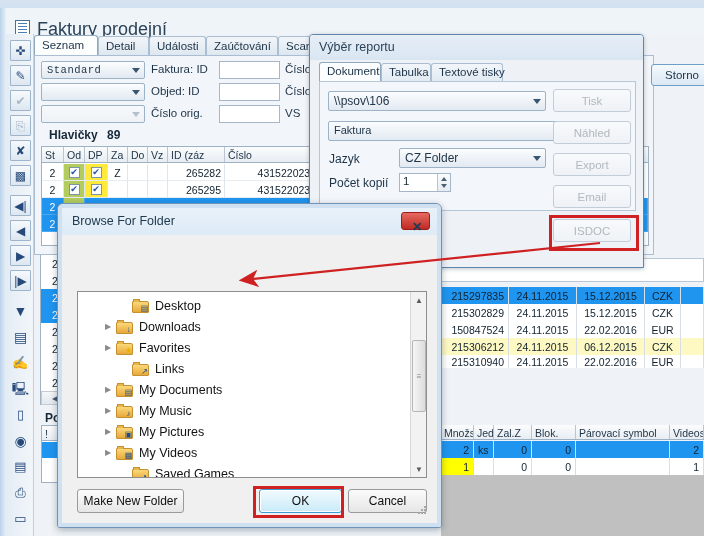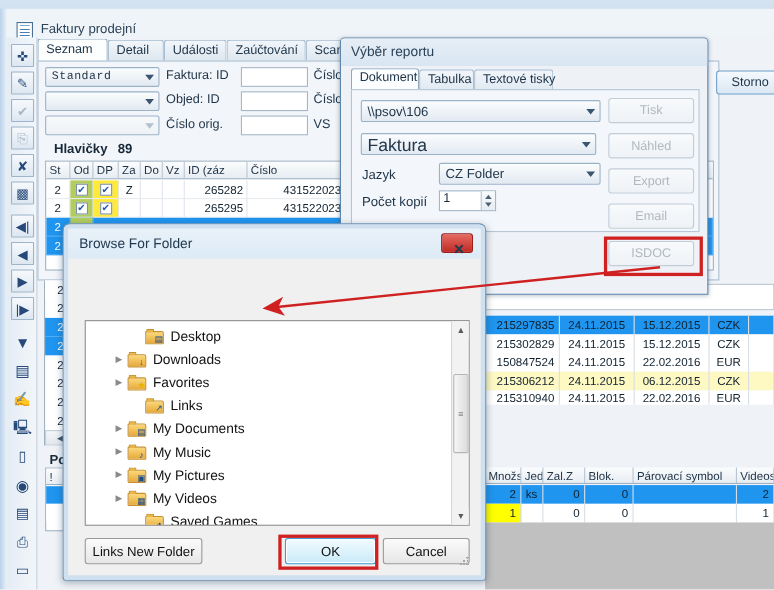--- a/index.html
+++ b/index.html
@@ -34,21 +34,21 @@
     position: absolute; left: 9px; top: 12px; width: 15px; height: 17px;
     background: #fff; border: 1px solid #4a6f96;
   }
   .app-title-icon i {
     position: absolute; left: 2px; top: 2px; right: 2px; bottom: 2px;
     background: repeating-linear-gradient(#4a7fb5 0 1px, #fff 1px 3px);
     display: block;
   }
   .app-title-text {
     position: absolute; left: 31px; top: 11px;
-    font-size: 12px; color: #2b4257;
+    font-size: 18px; color: #2b4257;
   }
 
   
   .side-toolbar {
     position: absolute; left: 6px; top: 34px; width: 28px; height: 502px;
     background: linear-gradient(90deg,#e4ecf4,#f2f6fa);
     border-right: 1px solid #c2d0df;
   }
   .tool-btn {
     position: absolute; left: 4px; width: 21px; height: 21px;
@@ -591,21 +591,21 @@
 
     <div class="rtab active" style="left:9px;width:62px"><span>Dokument</span></div>
     <div class="rtab" style="left:71px;width:50px"><span>Tabulka</span></div>
     <div class="rtab" style="left:121px;width:72px"><span>Textové tisky</span></div>
 
     <div class="rtab-body">
       <div class="combo" style="left:8px;top:9px;width:218px;height:20px;font-size:12px">
         <span>\\psov\106</span>
         <i class="arr"></i>
       </div>
-      <div class="combo" style="left:8px;top:39px;width:214px;height:20px;font-size:16px">
+      <div class="combo" style="left:8px;top:39px;width:262px;height:20px;font-size:11px">
         <span>Faktura</span>
         <i class="arr"></i>
       </div>
       <div class="fld-label" style="left:9px;top:70px;font-size:12px">Jazyk</div>
       <div class="combo" style="left:79px;top:66px;width:147px;height:20px;font-size:12px">
         <span>CZ  Folder</span>
         <i class="arr"></i>
       </div>
       <div class="fld-label" style="left:9px;top:94px;font-size:12px">Počet kopií</div>
       <div class="spin" style="left:79px;top:91px;width:52px;height:19px">
@@ -730,21 +730,21 @@
         </div>
 
         <div class="bff-scroll">
           <div class="sc-arrow" style="top:0">▲</div>
           <div class="sc-thumb">≡</div>
           <div class="sc-arrow" style="bottom:0">▼</div>
         </div>
       </div>
 
       <div class="dlg-btn" style="left:9px;top:252px;width:107px">
-        <span>Links New Folder</span>
+        <span>Make New Folder</span>
       </div>
       <div class="dlg-btn default" style="left:191px;top:252px;width:83px">
         <span>OK</span>
       </div>
       <div class="dlg-btn" style="left:280px;top:252px;width:79px">
         <span>Cancel</span>
       </div>
       <div class="grip"></div>
     </div>
   </div>

